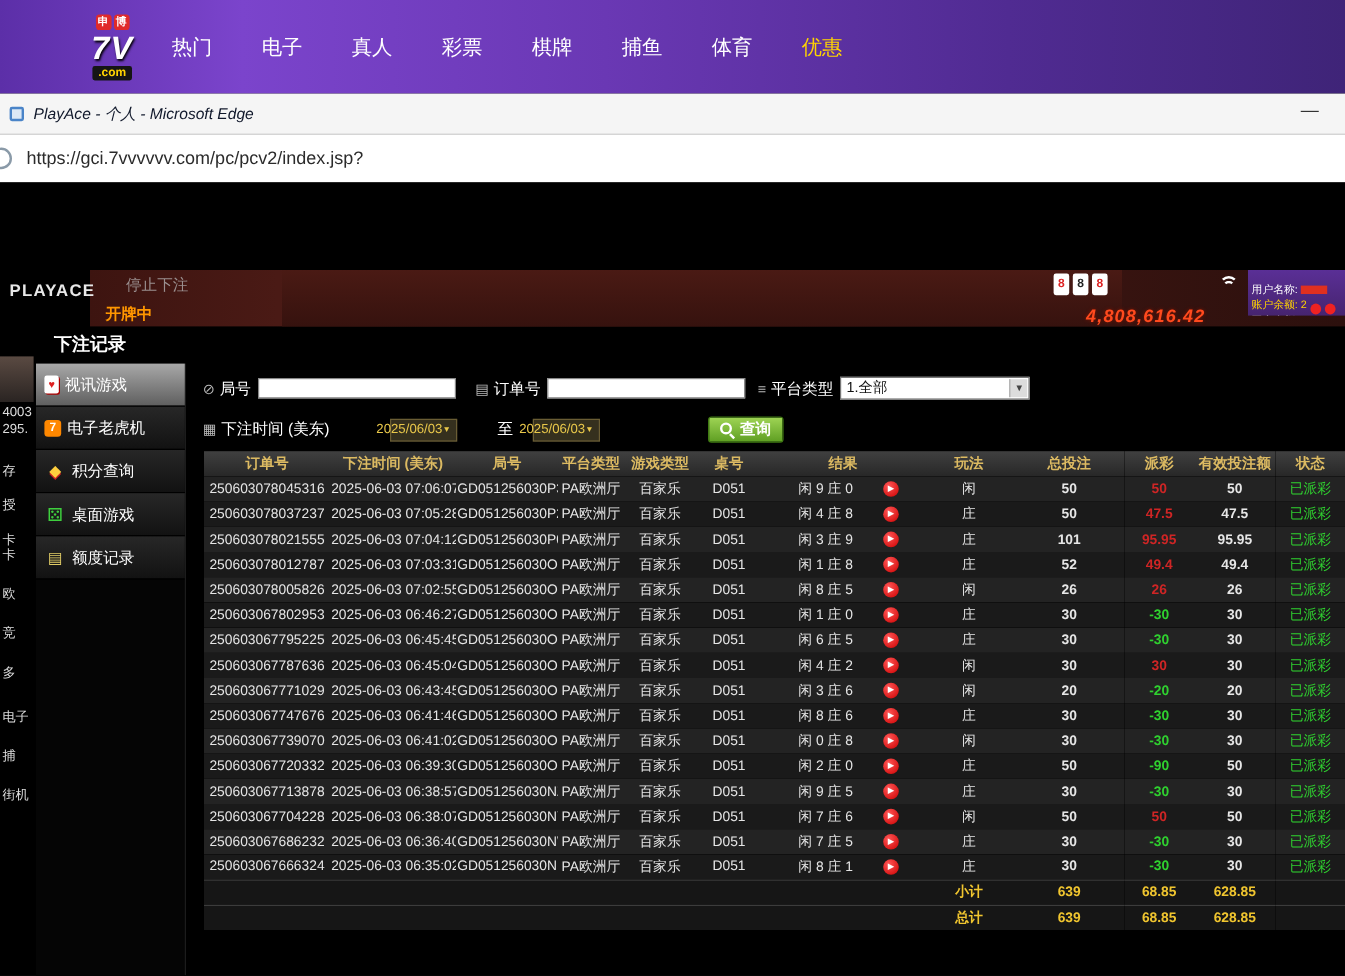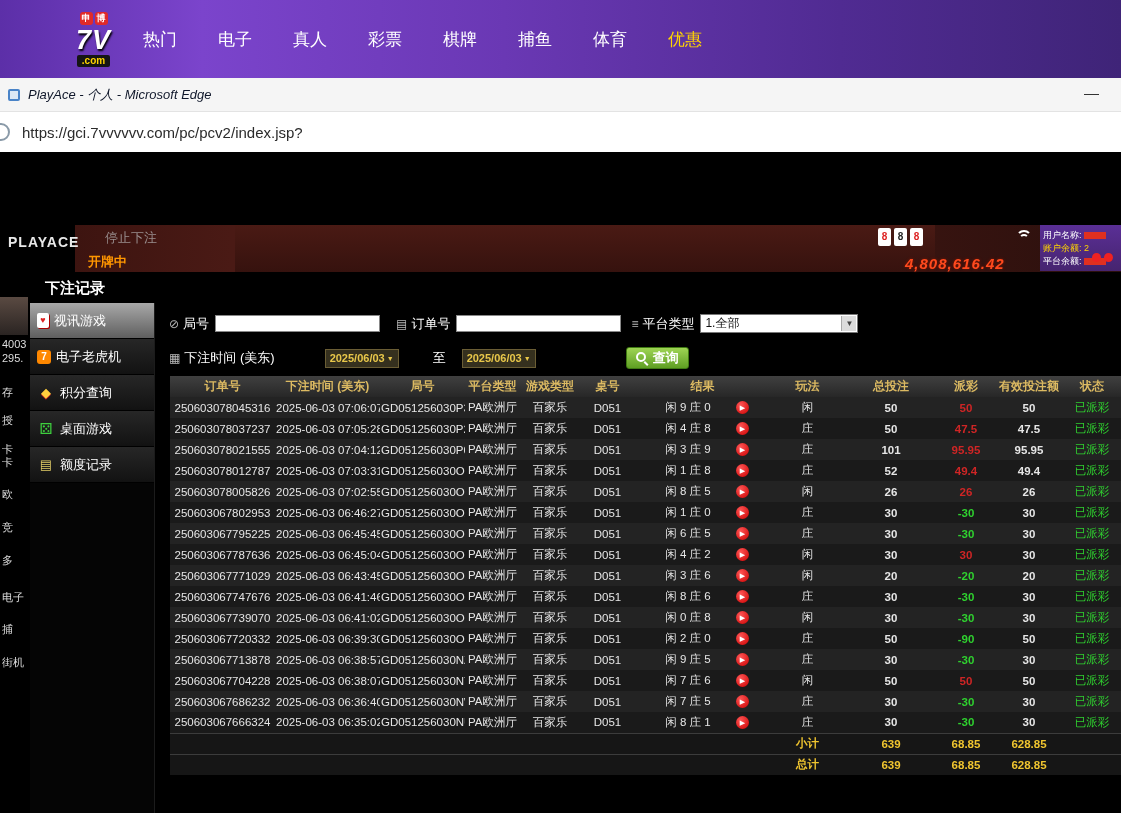--- a/index.html
+++ b/index.html
@@ -34,21 +34,21 @@
   .brand { position:absolute; left:8px; top:9px; color:#e8e8e8; font-size:14px; font-weight:bold; letter-spacing:1px; }
   .stop-bet { position:absolute; left:105px; top:4px; color:#9a8f8f; font-size:13px; }
   .dealing { position:absolute; left:88px; top:28px; color:#ff9600; font-size:13px; font-weight:bold; }
   .cards-group { position:absolute; left:878px; top:3px; display:flex; gap:3px; }
   .pcard { width:13px; height:18px; background:#fff; border-radius:2px; color:#d22; font-size:10px; font-weight:bold; text-align:center; line-height:18px; }
   .pcard.dark { color:#222; }
   .wifi { position:absolute; left:1014px; top:5px; width:16px; height:12px; }
   .wifi::before { content:""; position:absolute; left:2px; top:0; width:12px; height:12px; border:2px solid #fff; border-radius:50%; border-color:#fff transparent transparent transparent; }
   .wifi::after { content:""; position:absolute; left:5px; top:4px; width:6px; height:6px; border:2px solid #fff; border-radius:50%; border-color:#fff transparent transparent transparent; }
   .big-num { position:absolute; left:905px; top:30px; color:#ff4a1e; font-size:15px; font-weight:bold; font-style:italic; letter-spacing:1px; text-shadow:0 0 3px #801500; }
-  .user-panel { position:absolute; left:1040px; top:0; width:81px; height:46px; background:linear-gradient(#5a2f96,#46246f); padding:4px 3px; font-size:9px; overflow:hidden; }
+  .user-panel { position:absolute; left:1040px; top:0; width:81px; height:38px; background:linear-gradient(#5a2f96,#46246f); padding:10px 3px; font-size:9px; overflow:hidden; }
   .up-row { display:flex; align-items:center; height:13px; white-space:nowrap; }
   .up-label { color:#fff; }
   .up-label.gold { color:#ffd400; }
   .redbar { display:inline-block; width:22px; height:7px; background:#e03020; margin-left:2px; }
   .rc { position:absolute; width:9px; height:9px; border-radius:50%; background:#e22; top:28px; }
   .avatar { position:absolute; left:0; top:145px; width:28px; height:38px; background:linear-gradient(#5a4a42,#2a2422); }
   .frag { position:absolute; left:2px; color:#ddd; font-size:11px; white-space:nowrap; }
 
   
   .modal { position:absolute; left:30px; top:121px; width:1091px; height:540px; background:#000; }
@@ -74,21 +74,21 @@
   .filters { position:relative; height:73px; }
   .f-row { position:absolute; display:flex; align-items:center; left:14px; }
   .f-row1 { top:11px; }
   .f-row2 { top:44px; }
   .f-icon { color:#b8b8b8; font-size:12px; margin-right:4px; }
   .f-label { color:#fff; font-size:13px; margin-right:6px; white-space:nowrap; }
   .f-input { height:17px; border:1px solid #888; background:#fff; font-size:12px; padding:0 3px; width:165px; }
   .gap16 { margin-left:16px; } .gap10 { margin-left:10px; }
   .f-select { width:158px; height:19px; background:#fff; border:1px solid #777; display:flex; align-items:center; font-size:12px; color:#111; position:relative; padding-left:4px; cursor:pointer; }
   .f-select .arrowbox { position:absolute; right:1px; top:1px; bottom:1px; width:15px; background:#dcdcdc; border-left:1px solid #aaa; font-size:8px; color:#444; display:flex; align-items:center; justify-content:center; }
-  .date-field { margin-left:44px; width:74px; height:19px; background:#35301e; border:1px solid #6a5d34; color:#e8c74a; font-size:11px; display:flex; align-items:center; justify-content:space-between; padding:0 4px; cursor:pointer; white-space:nowrap;font-weight:bold; }
+  .date-field { margin-left:44px; width:56px; height:19px; background:#35301e; border:1px solid #6a5d34; color:#e8c74a; font-size:11px; display:flex; align-items:center; justify-content:flex-end; padding:0 4px; cursor:pointer; white-space:nowrap; }
   .date-field .dar { font-size:7px; }
   .to-label { margin-left:34px; color:#fff; font-size:13px; }
   .date2 { margin-left:16px; }
   .search-btn { margin-left:90px; display:flex; align-items:center; gap:5px; background:linear-gradient(#9ed454,#5f9f23); border:1px solid #3f7a12; border-radius:3px; color:#fff; font-size:13px; font-weight:bold; height:22px; padding:0 9px; cursor:pointer;justify-content:flex-end; }
   .mag { width:12px; height:12px; position:relative; display:inline-block; }
   .mag::before { content:""; position:absolute; left:0; top:0; width:6px; height:6px; border:2px solid #fff; border-radius:50%; }
   .mag::after { content:""; position:absolute; left:9px; top:9px; width:5px; height:2px; background:#fff; transform:rotate(45deg); transform-origin:0 0; }
 
   .records { table-layout:fixed; width:951px; margin-left:15px; border-collapse:collapse; }
   .records th { background:linear-gradient(#404040,#272727); color:#dcba62; font-size:12px; font-weight:bold; height:21px; padding:0; white-space:nowrap; overflow:hidden; }

